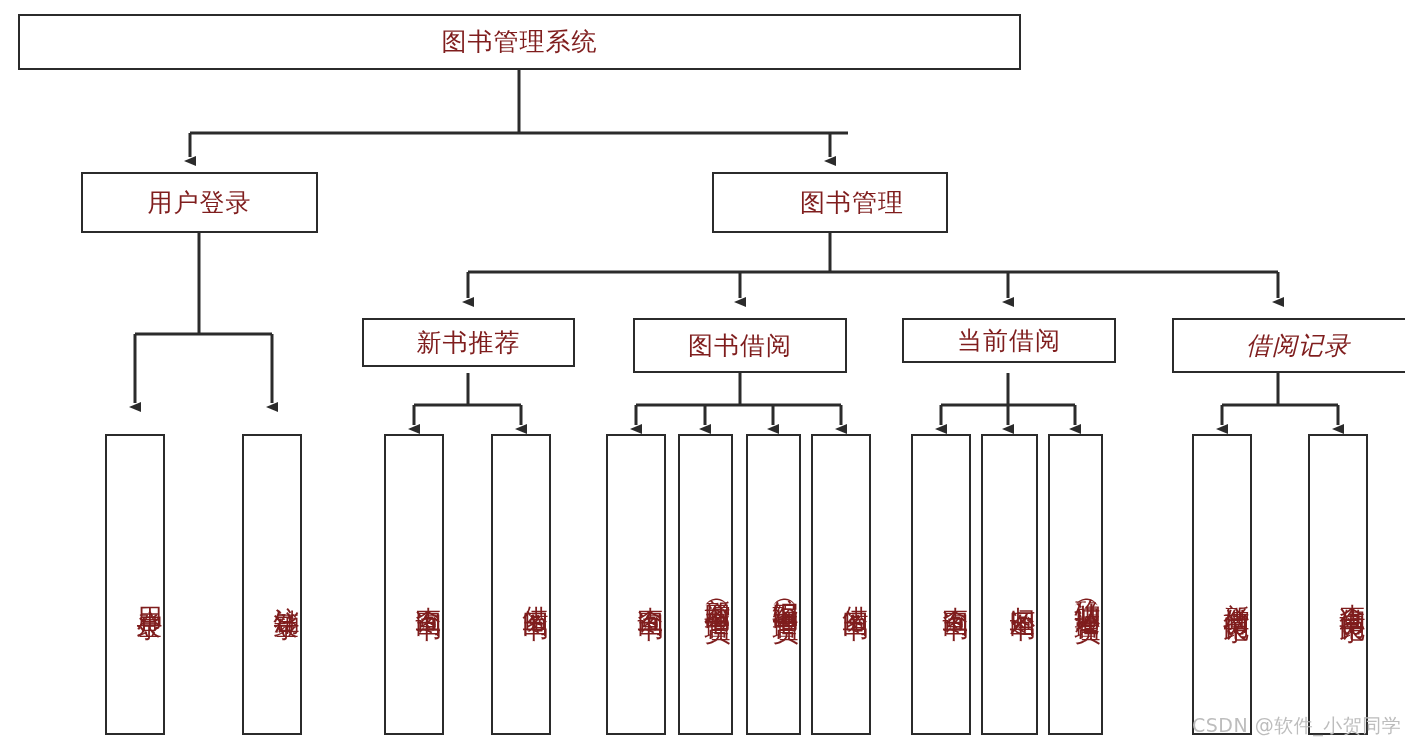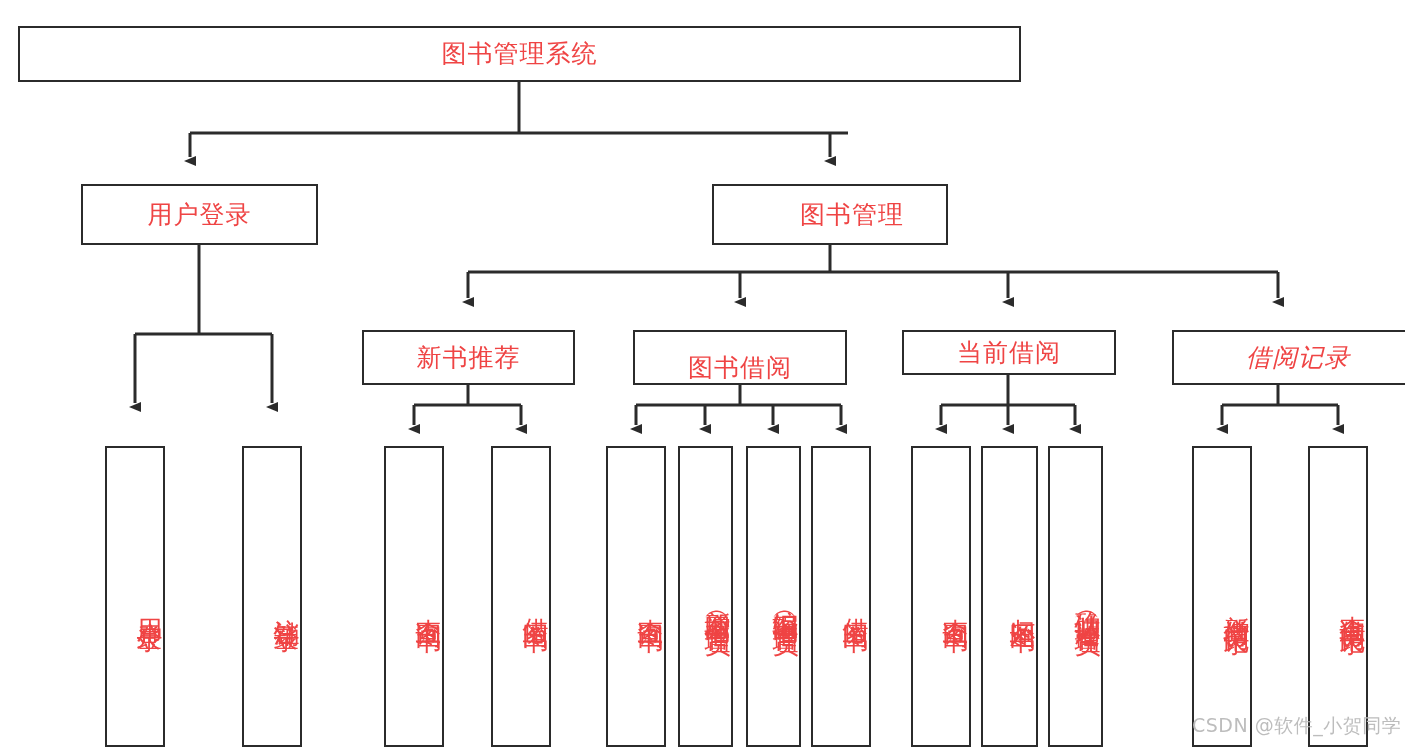--- a/index.html
+++ b/index.html
@@ -28,22 +28,21 @@
   }
   .node {
     position: absolute;
     box-sizing: border-box;
     background: #ffffff;
     border: 2px solid #2b2b2b;
     display: flex;
     align-items: center;
     justify-content: center;
     text-align: center;
-    color: #ef4444;
-    margin-top: 12px;
+    color: #7f1d1d;
   }
   .node.horiz {
     font-size: 25px;
     line-height: 1.2;
     letter-spacing: 1px;
   }
   .node.root {
     font-size: 25px;
   }
   .node.vert {
@@ -130,24 +129,24 @@
     <span>图书管理系统</span>
   </div>
 
   <div class="node horiz" style="left:81px; top:172px; width:237px; height:61px;">
     <span>用户登录</span>
   </div>
   <div class="node horiz" style="left:712px; top:172px; width:236px; height:61px;padding-left:44px;">
     <span>图书管理</span>
   </div>
 
-  <div class="node horiz" style="left:362px; top:318px; width:213px; height:55px;">
+  <div class="node horiz" style="left:362px; top:318px; width:213px; height:49px;">
     <span>新书推荐</span>
   </div>
-  <div class="node horiz" style="left:633px; top:318px; width:214px; height:55px;align-items:flex-end;">
+  <div class="node horiz" style="left:633px; top:318px; width:214px; height:55px;">
     <span>图书借阅</span>
   </div>
   <div class="node horiz" style="left:902px; top:318px; width:214px; height:45px;">
     <span>当前借阅</span>
   </div>
   <div class="node horiz" style="left:1172px; top:318px; width:252px; height:55px;font-style:italic;">
     <span>借阅记录</span>
   </div>
 
   <div class="node vert" style="left:105px; top:434px; width:60px; height:301px;">

